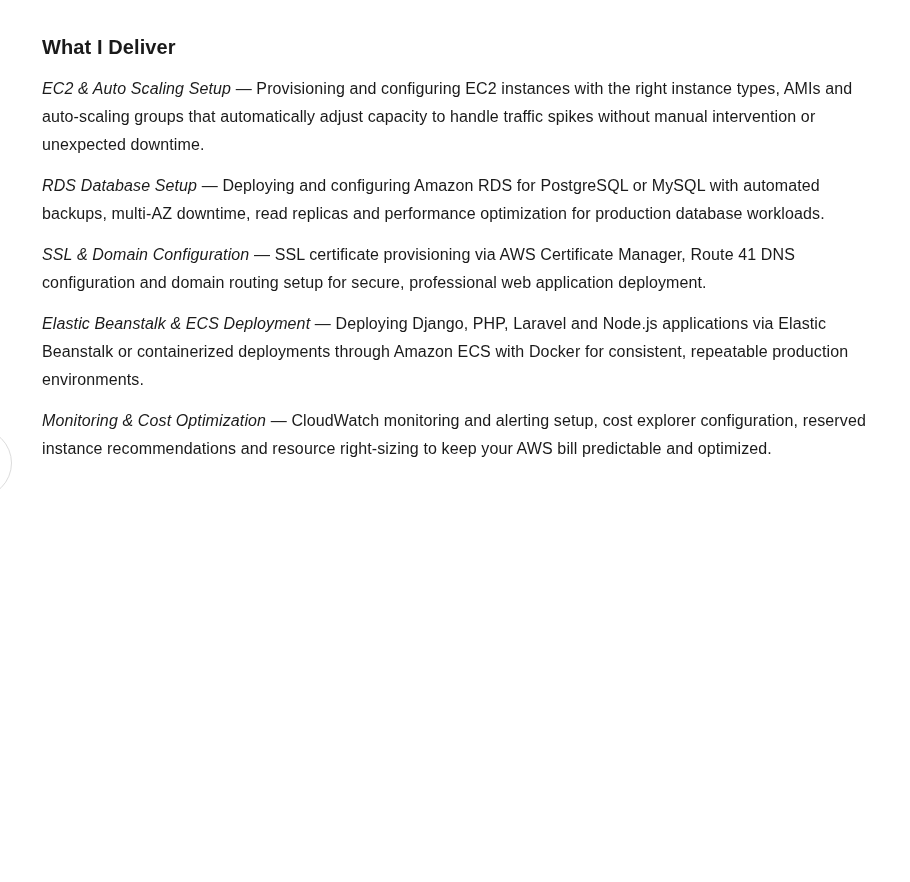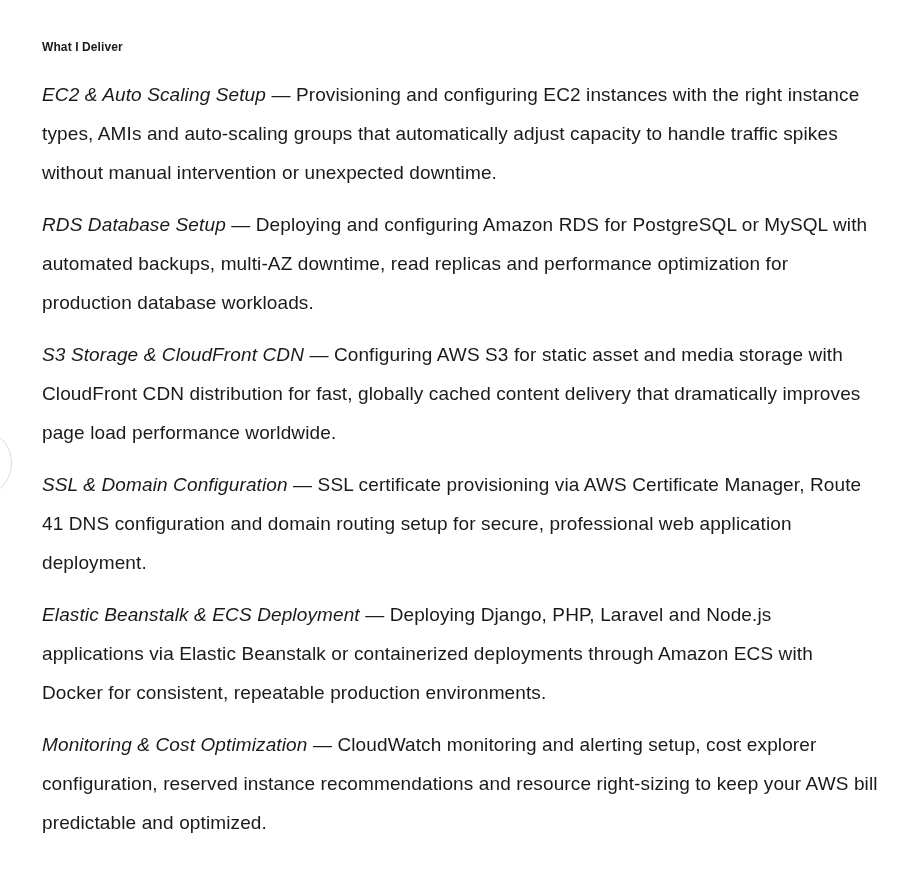--- a/index.html
+++ b/index.html
@@ -12,29 +12,29 @@
     font-family: "Liberation Sans", "DejaVu Sans", sans-serif;
     color: #1a1a1a;
   }
   .content {
     position: absolute;
     left: 42px;
     top: 33px;
     width: 836px;
   }
   .section-heading {
-    font-size: 12px;
+    font-size: 20px;
     font-weight: 700;
     line-height: 28px;
     margin: 0 0 14px 0;
     letter-spacing: 0.1px;
   }
   .para {
-    font-size: 19px;
-    line-height: 39px;
+    font-size: 16px;
+    line-height: 28px;
     letter-spacing: 0.12px;
     margin: 0 0 13px 0;
   }
   .para em {
     font-style: italic;
     font-weight: 400;
   }
   .carousel-prev {
     position: absolute;
     left: -58px;
@@ -72,24 +72,20 @@
     <em>EC2 &amp; Auto Scaling Setup</em>
     <span>— Provisioning and configuring EC2 instances with the right instance types, AMIs and auto-scaling groups that automatically adjust capacity to handle traffic spikes without manual intervention or unexpected downtime.</span>
   </p>
 
 
   <p class="para">
     <em>RDS Database Setup</em>
     <span>— Deploying and configuring Amazon RDS for PostgreSQL or MySQL with automated backups, multi-AZ downtime, read replicas and performance optimization for production database workloads.</span>
   </p>
 
-  <p class="para">
-    <em>S3 Storage &amp; CloudFront CDN</em>
-    <span>— Configuring AWS S3 for static asset and media storage with CloudFront CDN distribution for fast, globally cached content delivery that dramatically improves page load performance worldwide.</span>
-  </p>
 
 
   <p class="para">
     <em>SSL &amp; Domain Configuration</em>
     <span>— SSL certificate provisioning via AWS Certificate Manager, Route 41 DNS configuration and domain routing setup for secure, professional web application deployment.</span>
   </p>
 
   <p class="para">
     <em>Elastic Beanstalk &amp; ECS Deployment</em>
     <span>— Deploying Django, PHP, Laravel and Node.js applications via Elastic Beanstalk or containerized deployments through Amazon ECS with Docker for consistent, repeatable production environments.</span>

